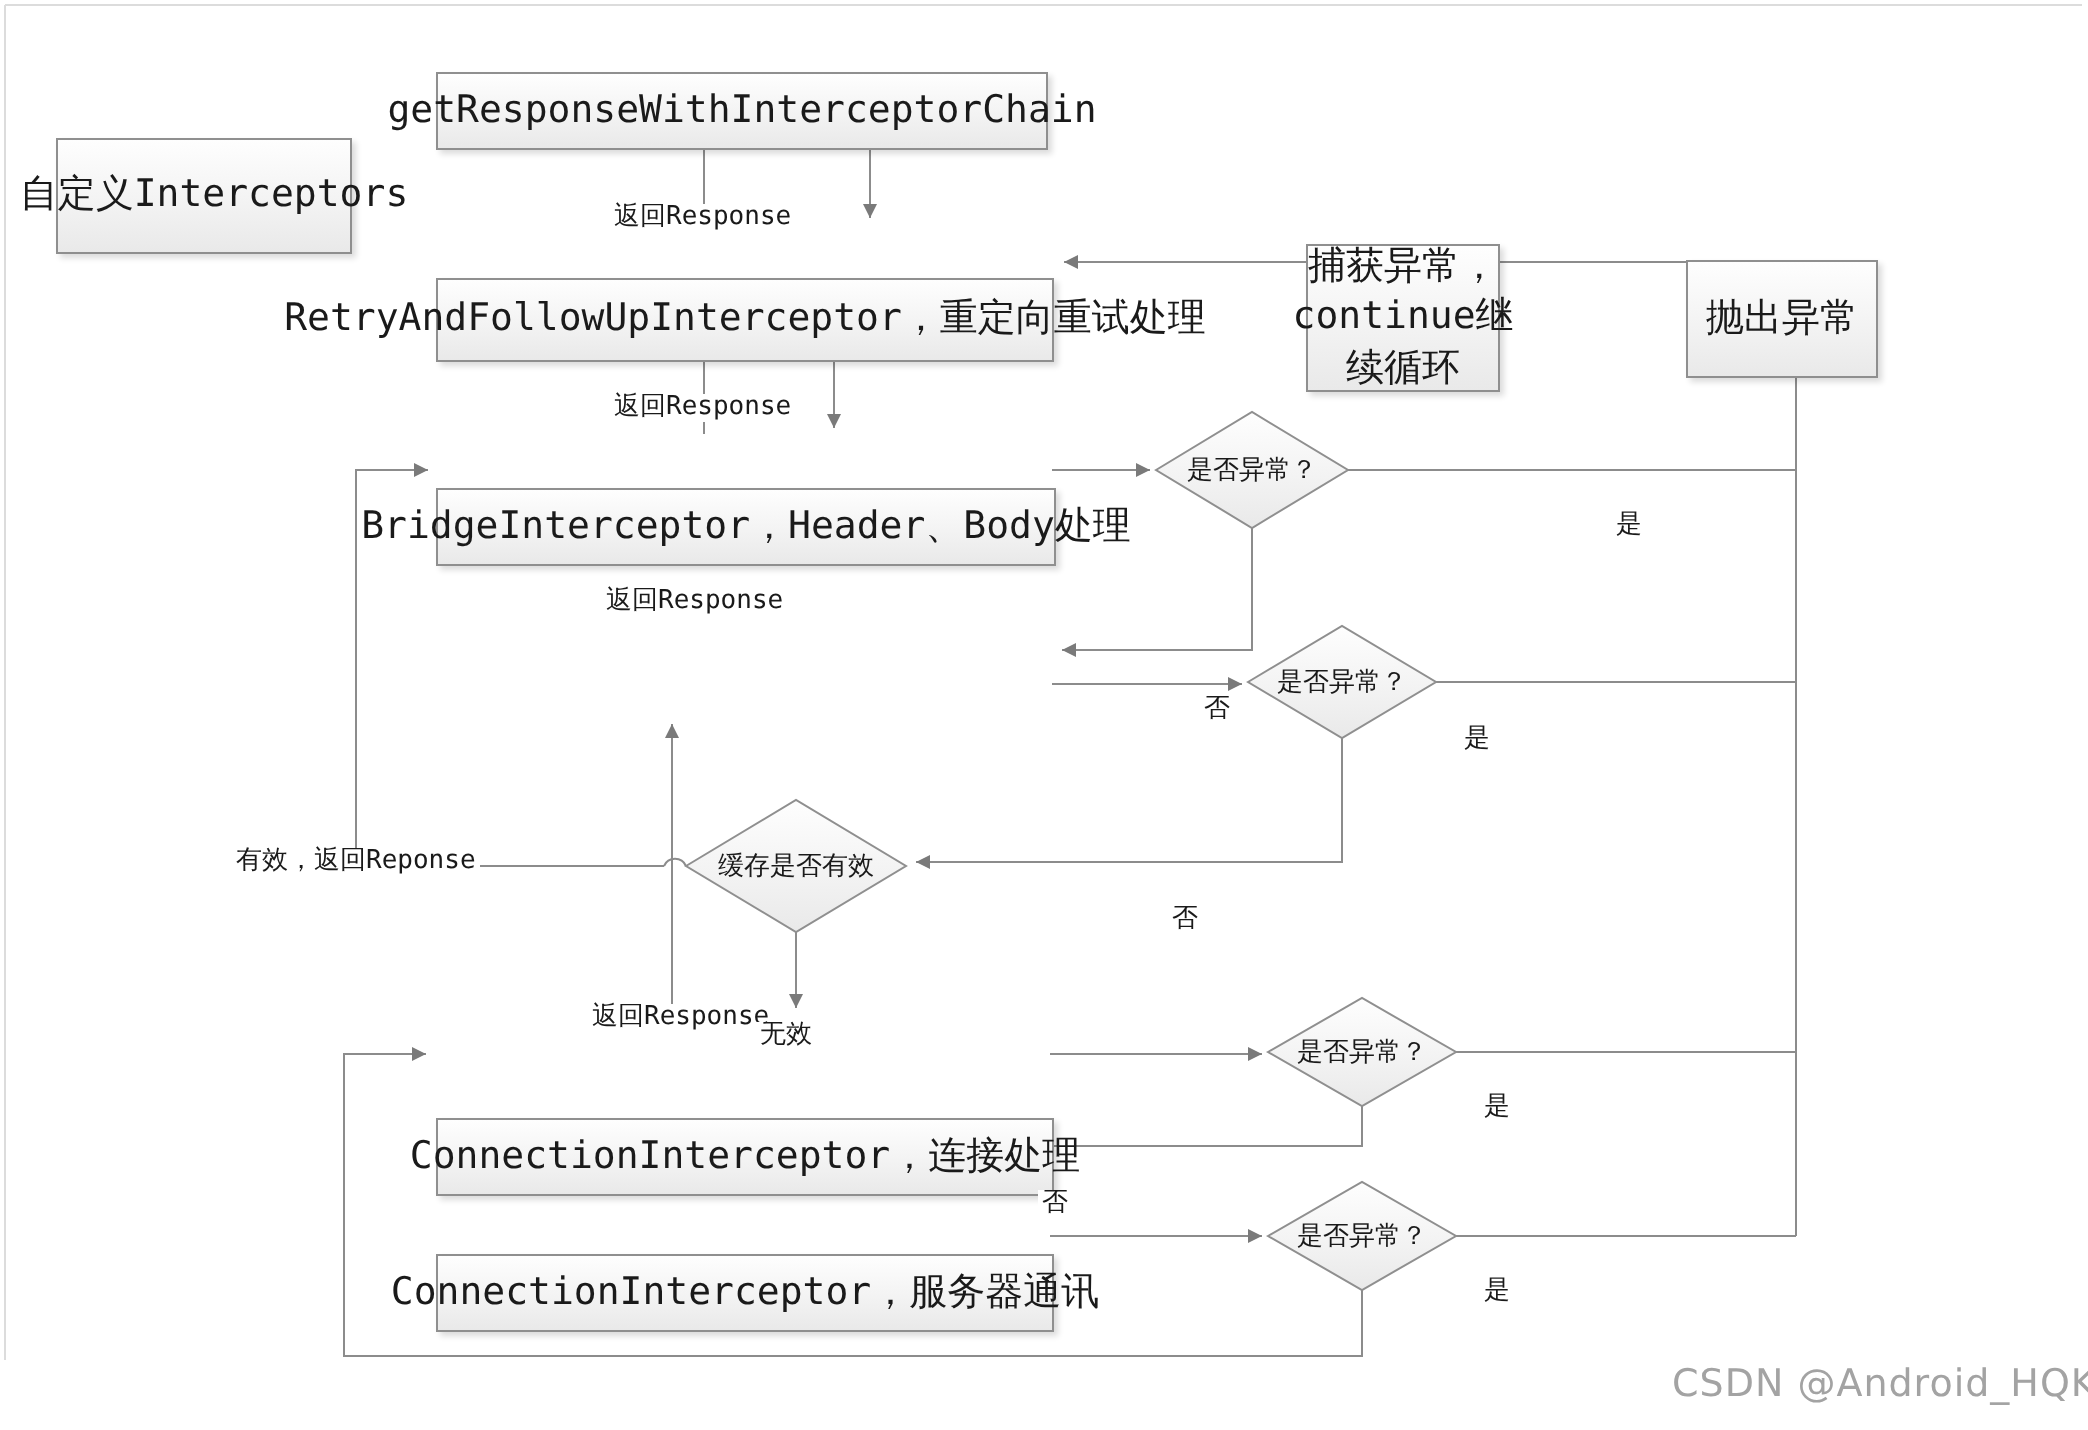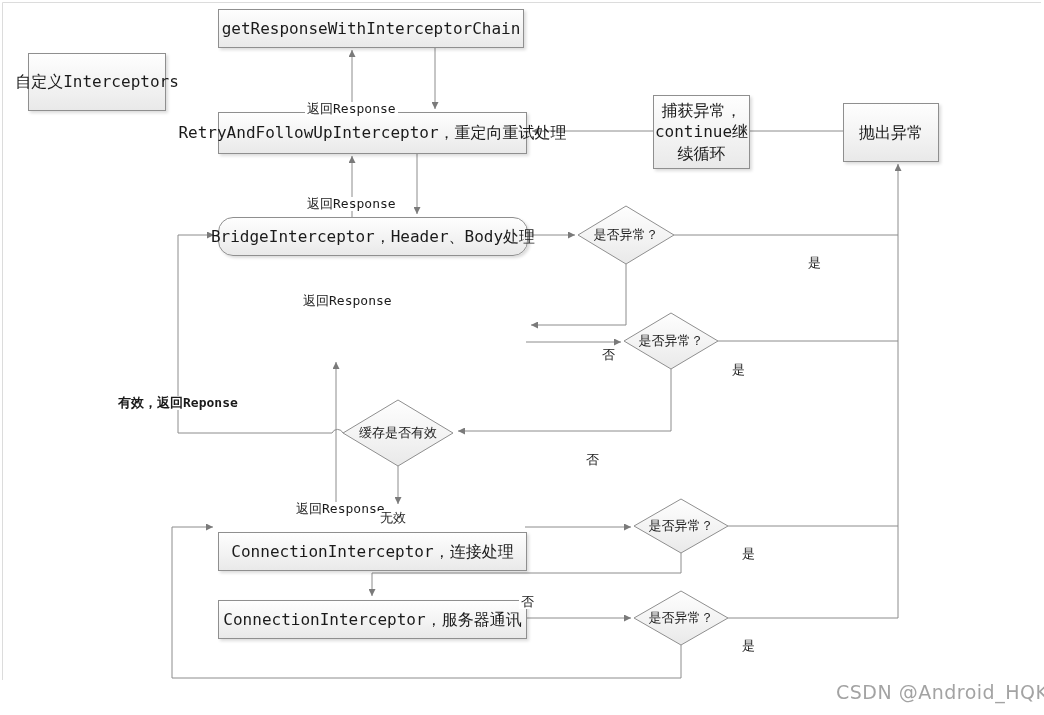--- a/index.html
+++ b/index.html
@@ -6,21 +6,21 @@
   #canvas{
     position:relative;width:1044px;height:715px;background:#fff;overflow:hidden;
     font-family:"DejaVu Sans Mono",monospace;color:#1a1a1a;
   }
   #flow-svg{position:absolute;left:0;top:0;width:1044px;height:715px;}
   .node{
     position:absolute;display:flex;align-items:center;justify-content:center;
     border:1px solid #8f8f8f;
     background:linear-gradient(180deg,#fefefe 0%,#f3f3f3 55%,#e9e9e9 100%);
     box-shadow:2px 2px 3px rgba(0,0,0,0.14);
-    font-size:16px;line-height:1.35;text-align:center;white-space:nowrap;
+    font-size:19px;line-height:1.35;text-align:center;white-space:nowrap;margin-top:27px;
   }
   .node .stack{display:flex;flex-direction:column;}
   .dlabel{
     position:absolute;display:flex;align-items:center;justify-content:center;
     font-size:13px;text-align:center;white-space:nowrap;pointer-events:none;
   }
   .elabel{
     position:absolute;font-size:13px;line-height:14px;white-space:nowrap;
     background:#fff;padding:0 2px;text-align:center;margin-top:28px;
   }
@@ -103,25 +103,25 @@
       <polygon points="578,235 626,206 674,235 626,264"></polygon>
       <polygon points="624,341 671,313 718,341 671,369"></polygon>
       <polygon points="634,526 681,499 728,526 681,553"></polygon>
       <polygon points="634,618 681,591 728,618 681,645"></polygon>
       <polygon points="343,433 398,400 453,433 398,466"></polygon>
     </g>
   </svg>
 
   <div class="node" style="left:218px;top:9px;width:304px;height:37px;">getResponseWithInterceptorChain</div>
 
-  <div class="node" style="left:28px;top:53px;width:136px;height:56px;">自定义Interceptors</div>
+  <div class="node" style="left:28px;top:42px;width:136px;height:56px;padding-left:10px;">自定义Interceptors</div>
 
   <div class="node" style="left:218px;top:112px;width:307px;height:40px;">RetryAndFollowUpInterceptor，重定向重试处理</div>
 
-  <div class="node" style="left:218px;top:217px;width:308px;height:37px;border-radius:15px;">BridgeInterceptor，Header、Body处理</div>
+  <div class="node" style="left:218px;top:217px;width:308px;height:37px;">BridgeInterceptor，Header、Body处理</div>
 
 
   <div class="node" style="left:218px;top:532px;width:307px;height:37px;">ConnectionInterceptor，连接处理</div>
 
 
   <div class="node" style="left:218px;top:600px;width:307px;height:37px;">ConnectionInterceptor，服务器通讯</div>
 
   <div class="node" style="left:653px;top:95px;width:95px;height:72px;">
     <div class="stack">
       <span>捕获异常，</span>
@@ -135,21 +135,21 @@
   <div class="dlabel" style="left:578px;top:222px;width:96px;height:26px;">是否异常？</div>
   <div class="dlabel" style="left:624px;top:328px;width:94px;height:26px;">是否异常？</div>
   <div class="dlabel" style="left:634px;top:513px;width:94px;height:26px;">是否异常？</div>
   <div class="dlabel" style="left:634px;top:605px;width:94px;height:26px;">是否异常？</div>
   <div class="dlabel" style="left:343px;top:420px;width:110px;height:26px;">缓存是否有效</div>
 
   <div class="elabel" style="left:305px;top:74px;">返回Response</div>
   <div class="elabel" style="left:305px;top:169px;">返回Response</div>
   <div class="elabel" style="left:301px;top:266px;">返回Response</div>
   <div class="elabel" style="left:294px;top:474px;">返回Response</div>
-  <div class="elabel" style="left:116px;top:368px;font-weight:bold;">有效，返回Reponse</div>
+  <div class="elabel" style="left:116px;top:396px;">有效，返回Reponse</div>
   <div class="elabel" style="left:378px;top:483px;">无效</div>
   <div class="elabel" style="left:287px;top:691px;text-decoration:underline;">否，返回Reponse</div>
 
   <div class="elabel" style="left:806px;top:228px;">是</div>
   <div class="elabel" style="left:730px;top:335px;">是</div>
   <div class="elabel" style="left:740px;top:519px;">是</div>
   <div class="elabel" style="left:740px;top:611px;">是</div>
 
   <div class="elabel" style="left:600px;top:320px;">否</div>
   <div class="elabel" style="left:584px;top:425px;">否</div>

